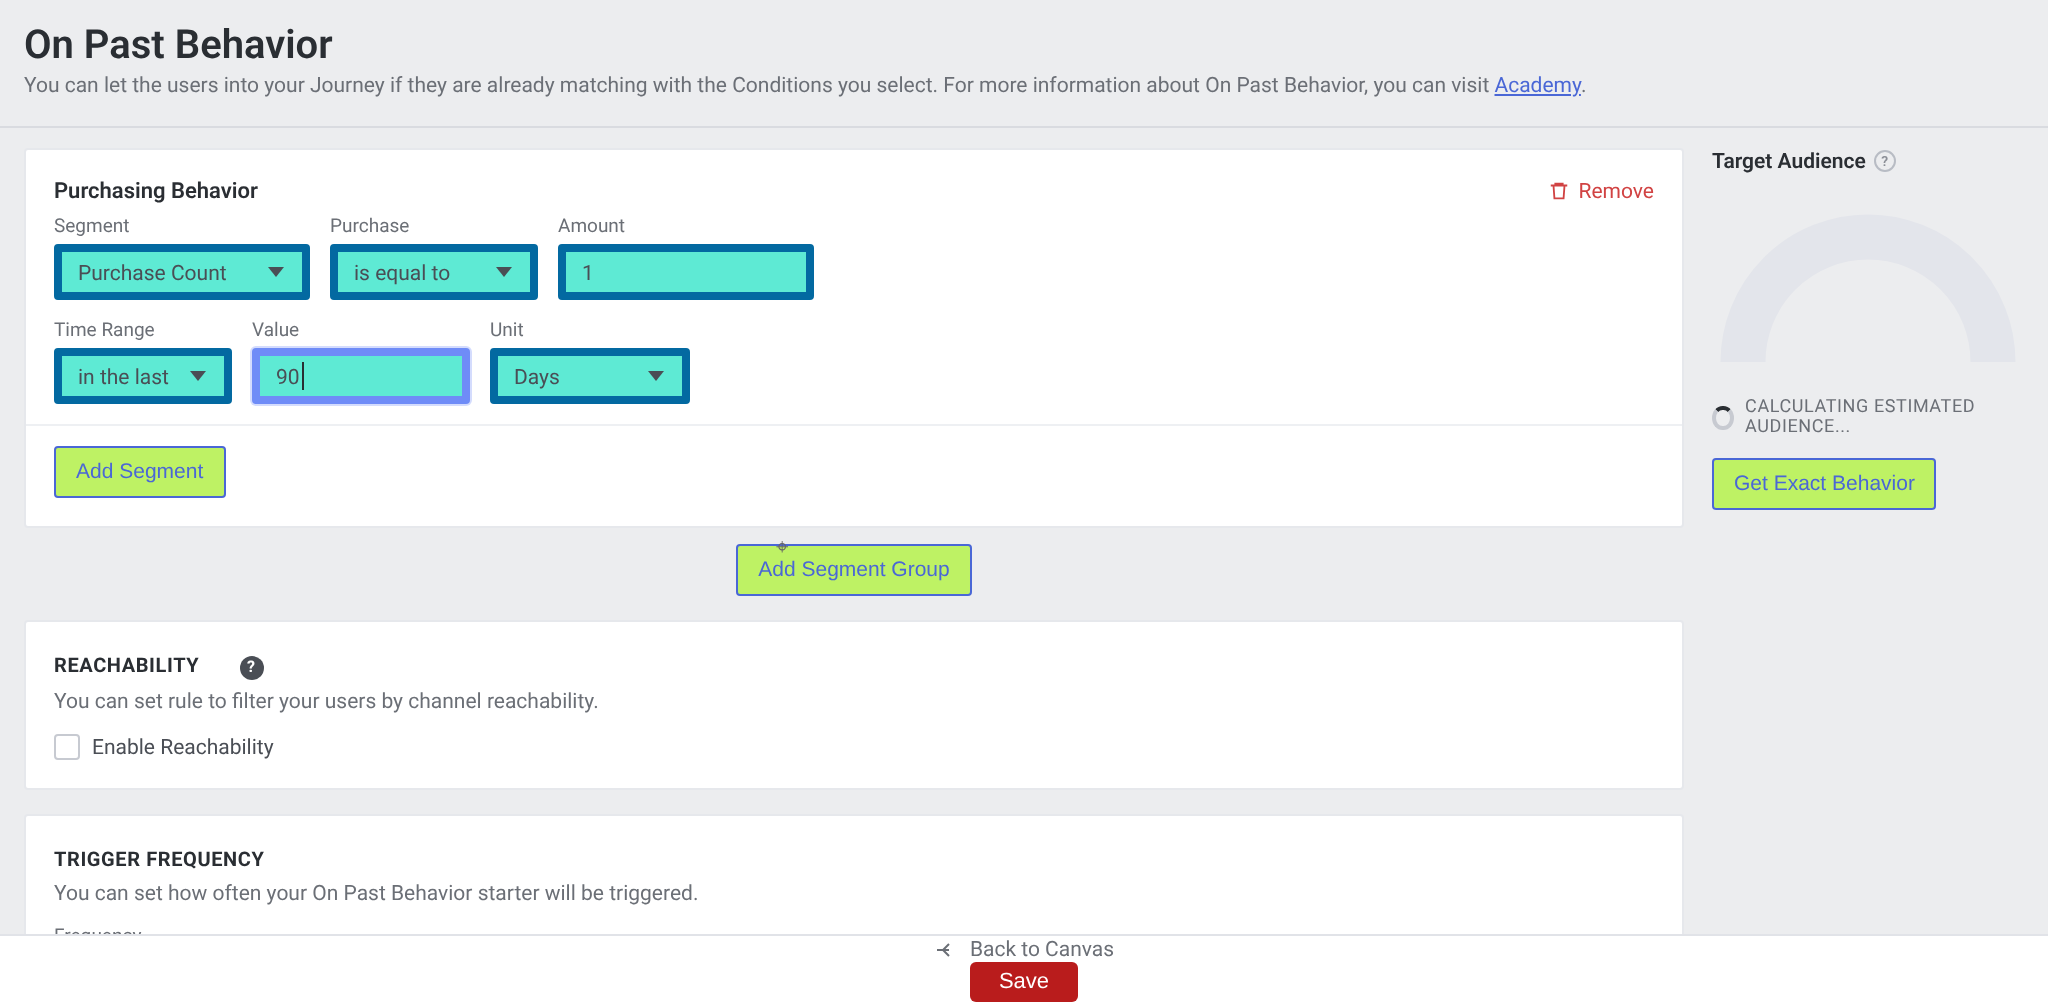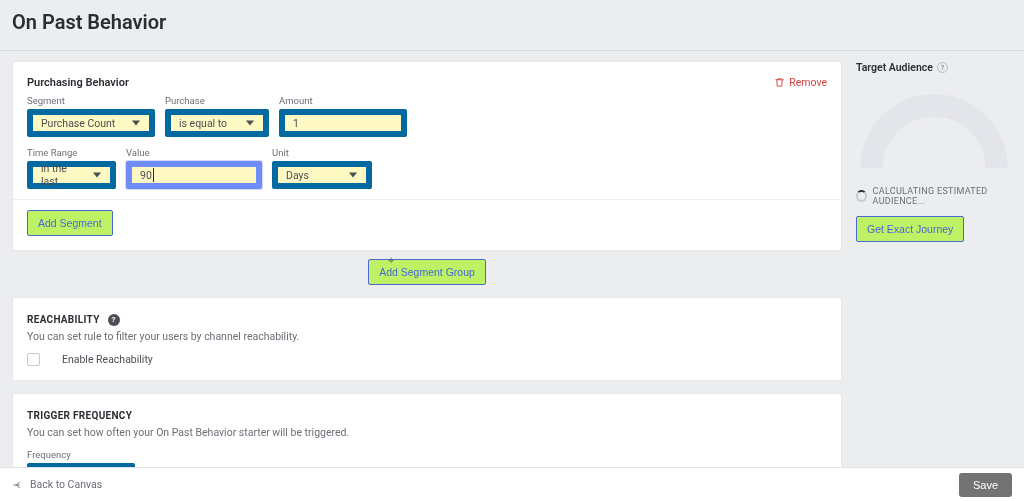--- a/index.html
+++ b/index.html
@@ -28,79 +28,83 @@
 
   .card-head-row { display: flex; justify-content: space-between; align-items: center; margin-bottom: 6px; }
   .card-title { font-size: 11px; font-weight: 600; color: #2a2e33; }
   .remove-link { color: #d14343; font-size: 10.5px; display: inline-flex; align-items: center; gap: 4px; cursor: pointer; }
   .remove-link svg { width: 11px; height: 11px; }
 
   .field-row { display: flex; gap: 10px; margin-bottom: 10px; }
   .field { display: flex; flex-direction: column; }
   .field-label { font-size: 9.5px; color: #6b6f76; margin-bottom: 3px; }
   .sel, .inp {
-    height: 28px; border: 6px solid #0369a1; border-radius: 2px; background: #fef9c3;
+    height: 28px; border: 4px solid #0369a1; border-radius: 2px; background: #5eead4;
     font-size: 10.5px; color: #4a4e55; padding: 0 26px 0 8px; position: relative;
     display: flex; align-items: center;
   }
   .sel { cursor: pointer; }
   .sel .caret { position: absolute; right: 9px; top: 50%; transform: translateY(-50%); width: 0; height: 0; border-left: 4px solid transparent; border-right: 4px solid transparent; border-top: 5px solid #4a4e55; }
   .inp { padding: 0 8px; }
   .inp.active { border-color: #6f8cf7; box-shadow: 0 0 0 1px rgba(111,140,247,0.3); }
   .text-cursor { display:inline-block; width:1px; height:14px; background:#2a2e33; margin-left:1px; vertical-align:middle; }
 
   .w-segment { width: 128px; }
   .w-operator { width: 104px; }
   .w-amount { width: 128px; }
   .w-time { width: 89px; }
-  .w-value { width: 136px; text-align: center; }
+  .w-value { width: 109px; text-align: center; }
   .w-unit { width: 100px; }
   .w-freq { width: 108px; }
 
   .hr-light { height:1px; background:#eef0f3; margin: 4px -14px 10px -14px; }
 
   .btn-outline {
     display: inline-flex; align-items: center; justify-content: center;
     height: 26px; padding: 0 10px; border: 1px solid #4a67d6; color: #4a67d6;
     background: #bef264; font-size: 10.5px; border-radius: 2px; cursor: pointer;
   }
 
-  .section-heading { font-size: 10px; font-weight: 700; color: #2a2e33; letter-spacing: 0.3px; text-transform: uppercase; display:inline-flex; align-items:center; gap:8px; }
+  .section-heading { font-size: 10px; font-weight: 700; color: #2a2e33; letter-spacing: 0.3px; text-transform: uppercase; display:inline-flex; align-items:center; gap:20px; }
   .help-dot { width:12px; height:12px; border-radius:50%; background:#4a4e55; color:#fff; font-size:8px; display:inline-flex; align-items:center; justify-content:center; }
 
   .card-sub { font-size: 10.5px; color: #6b6f76; margin: 4px 0 10px 0; }
-  .checkbox-row { display:flex; align-items:center; gap:22px; font-size:10.5px; color:#4a4e55; }
+  .checkbox-row { display:flex; align-items:center; gap:6px; font-size:10.5px; color:#4a4e55; }
   .checkbox { width:13px; height:13px; border:1px solid #c7cad1; border-radius:2px; background:#fff; }
 
   
   .ta-title { font-size: 10.5px; color:#2a2e33; font-weight:600; display:flex; align-items:center; gap:4px; margin-bottom:4px;}
   .ta-help { width:11px; height:11px; border:1px solid #b8bcc4; border-radius:50%; display:inline-flex; align-items:center; justify-content:center; font-size:7px; color:#8a8e96;}
   .gauge-wrap { position:relative; height:90px; display:flex; align-items:flex-end; justify-content:center; }
   .gauge { width:150px; height:75px; }
   .spinner { width:12px; height:12px; border:2px solid #c7cad1; border-top-color:#2a2e33; border-radius:50%; display:inline-block; margin-right:4px;}
   .calc-line { font-size:9px; color:#6b6f76; letter-spacing:0.3px; text-transform:uppercase; margin:18px 0 10px 0; display:flex; align-items:center; gap:2px;}
 
   
   .footer {
     position: absolute; bottom: 0; left: 0; right: 0; height: 34px;
     background: #fff; border-top: 1px solid #e1e3e8; display:flex; align-items:center; justify-content:space-between;
     padding: 0 12px;
+    flex-direction: column;
   }
   .back-link { color:#6b6f76; font-size:10.5px; display:inline-flex; align-items:center; gap:6px; cursor:pointer;}
   .back-link svg{ width:12px; height:12px; }
-  .save-btn { background:#737373; color:#fff; height:24px; border:none; border-radius:3px; padding:0 14px; font-size:11px; cursor:pointer;}
+  .save-btn { background:#b91c1c; color:#fff; height:24px; border:none; border-radius:3px; padding:0 14px; font-size:11px; cursor:pointer;}
 
   .group-sep { margin: -4px 0 12px 0; display:flex; justify-content:center; position:relative;}
   .cursor-ind { position:absolute; left:376px; top:-5px; font-size:11px; color:#666; pointer-events:none;}
 </style>
 </head>
 <body>
 
 <div class="page-header">
   <h1 class="page-title">On Past Behavior</h1>
+  <p class="page-sub">
+    <span>You can let the users into your Journey if they are already matching with the Conditions you select. For more information about On Past Behavior, you can visit </span><a href="#">Academy</a><span>.</span>
+  </p>
 </div>
 <div class="divider"></div>
 
 <div class="content">
   <div class="left-col">
 
     <div class="card">
       <div class="card-head-row">
         <div class="card-title">Purchasing Behavior</div>
         <div class="remove-link">
@@ -202,21 +206,21 @@
     </div>
     <div class="gauge-wrap">
       <svg class="gauge" viewBox="0 0 120 60">
         <path d="M10 60 A50 50 0 0 1 110 60" fill="none" stroke="#e3e5eb" stroke-width="18"></path>
       </svg>
     </div>
     <div class="calc-line">
       <span class="spinner"></span>
       <span>CALCULATING ESTIMATED AUDIENCE...</span>
     </div>
-    <button class="btn-outline">Get Exact Journey</button>
+    <button class="btn-outline">Get Exact Behavior</button>
   </div>
 </div>
 
 <div class="footer">
   <div class="back-link">
     <svg viewBox="0 0 24 24" fill="none" stroke="#6b6f76" stroke-width="2">
         <path d="M15 6l-6 6 6 6M3 12h12"></path>
       </svg>
     <span>Back to Canvas</span>
   </div>

